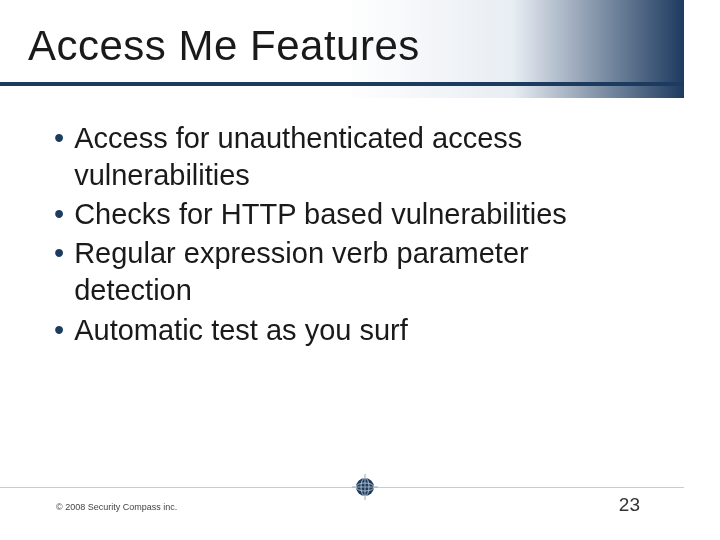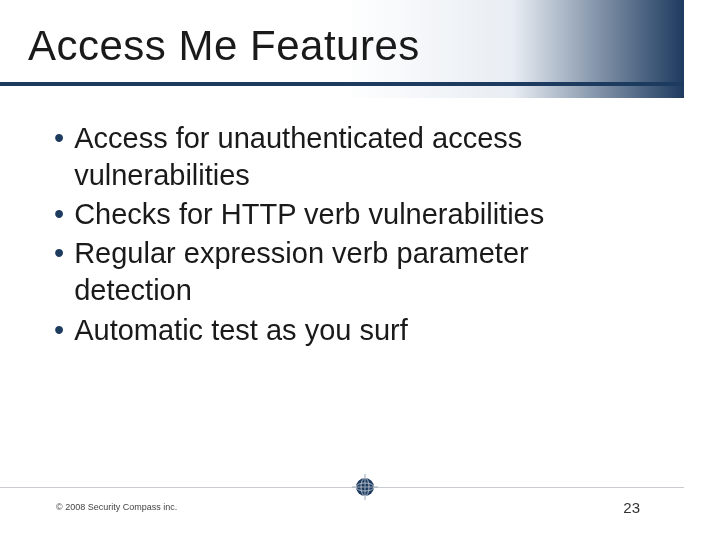--- a/index.html
+++ b/index.html
@@ -64,40 +64,40 @@
     .copyright {
       position: absolute;
       left: 34px; bottom: 28px;
       font-size: 9px;
       color: #444;
       padding-left: 22px;
     }
     .page-number {
       position: absolute;
       right: 44px; bottom: 24px;
-      font-size: 15px;
+      font-size: 19px;
       color: #333;
     }
   </style>
 </head>
 <body>
 
 <div class="slide">
   <div class="header-band"></div>
   <div class="title">Access Me Features</div>
   <div class="title-underline"></div>
 
   <div class="content">
     <div class="bullet-item">
       <span class="bullet-dot">•</span>
       <span class="bullet-text">Access for unauthenticated access vulnerabilities</span>
     </div>
     <div class="bullet-item">
       <span class="bullet-dot">•</span>
-      <span class="bullet-text">Checks for HTTP verb vulnerabilities</span>
+      <span class="bullet-text">Checks for HTTP based vulnerabilities</span>
     </div>
     <div class="bullet-item">
       <span class="bullet-dot">•</span>
       <span class="bullet-text">Regular expression verb parameter detection</span>
     </div>
     <div class="bullet-item">
       <span class="bullet-dot">•</span>
       <span class="bullet-text">Automatic test as you surf</span>
     </div>
   </div>

